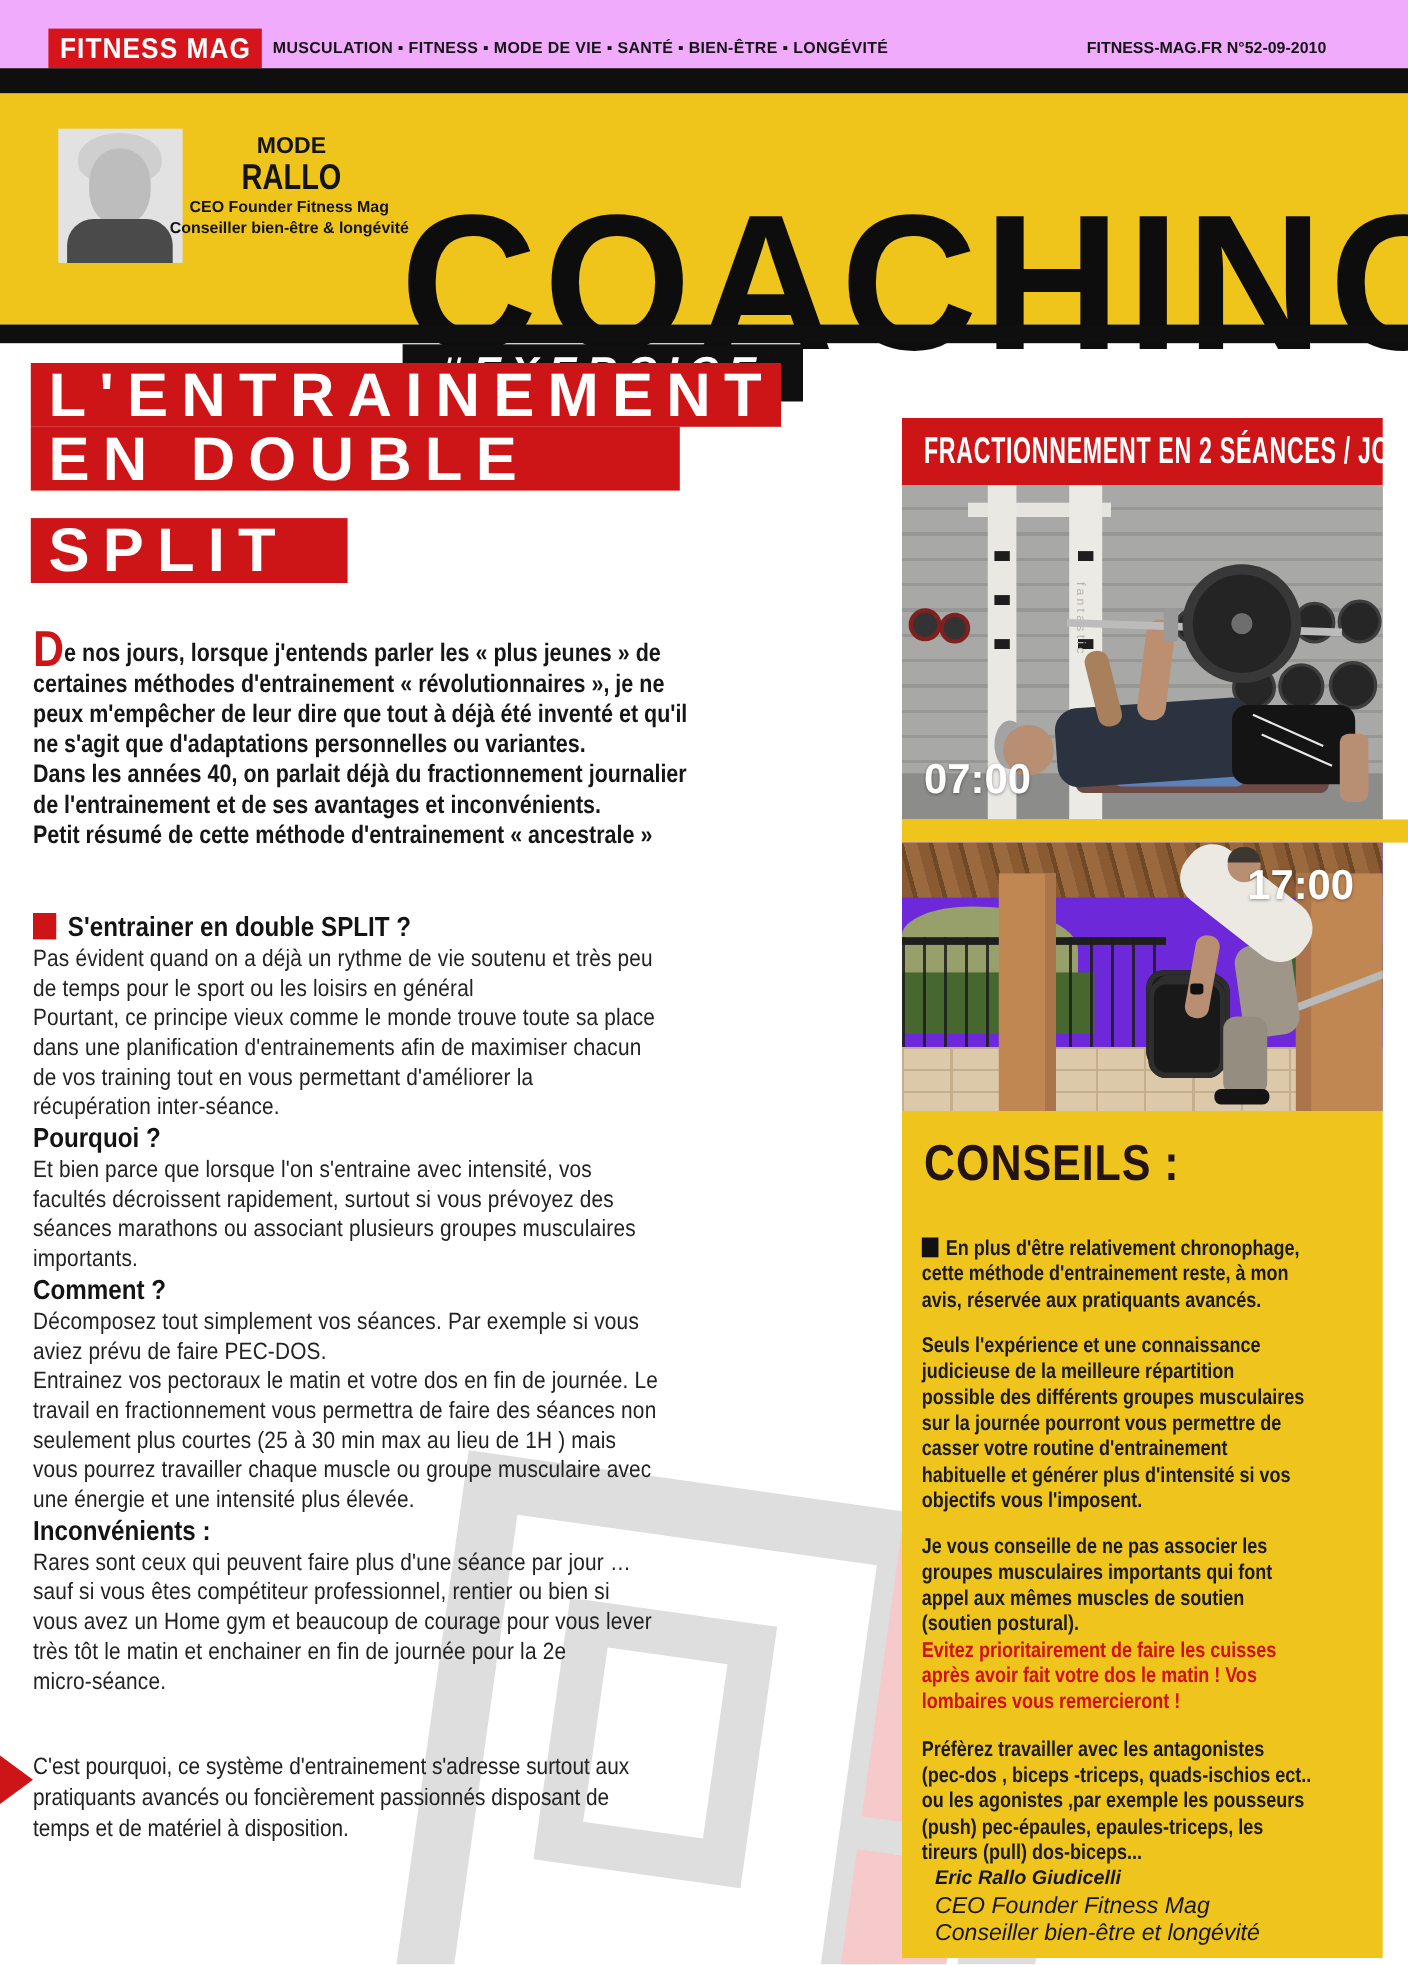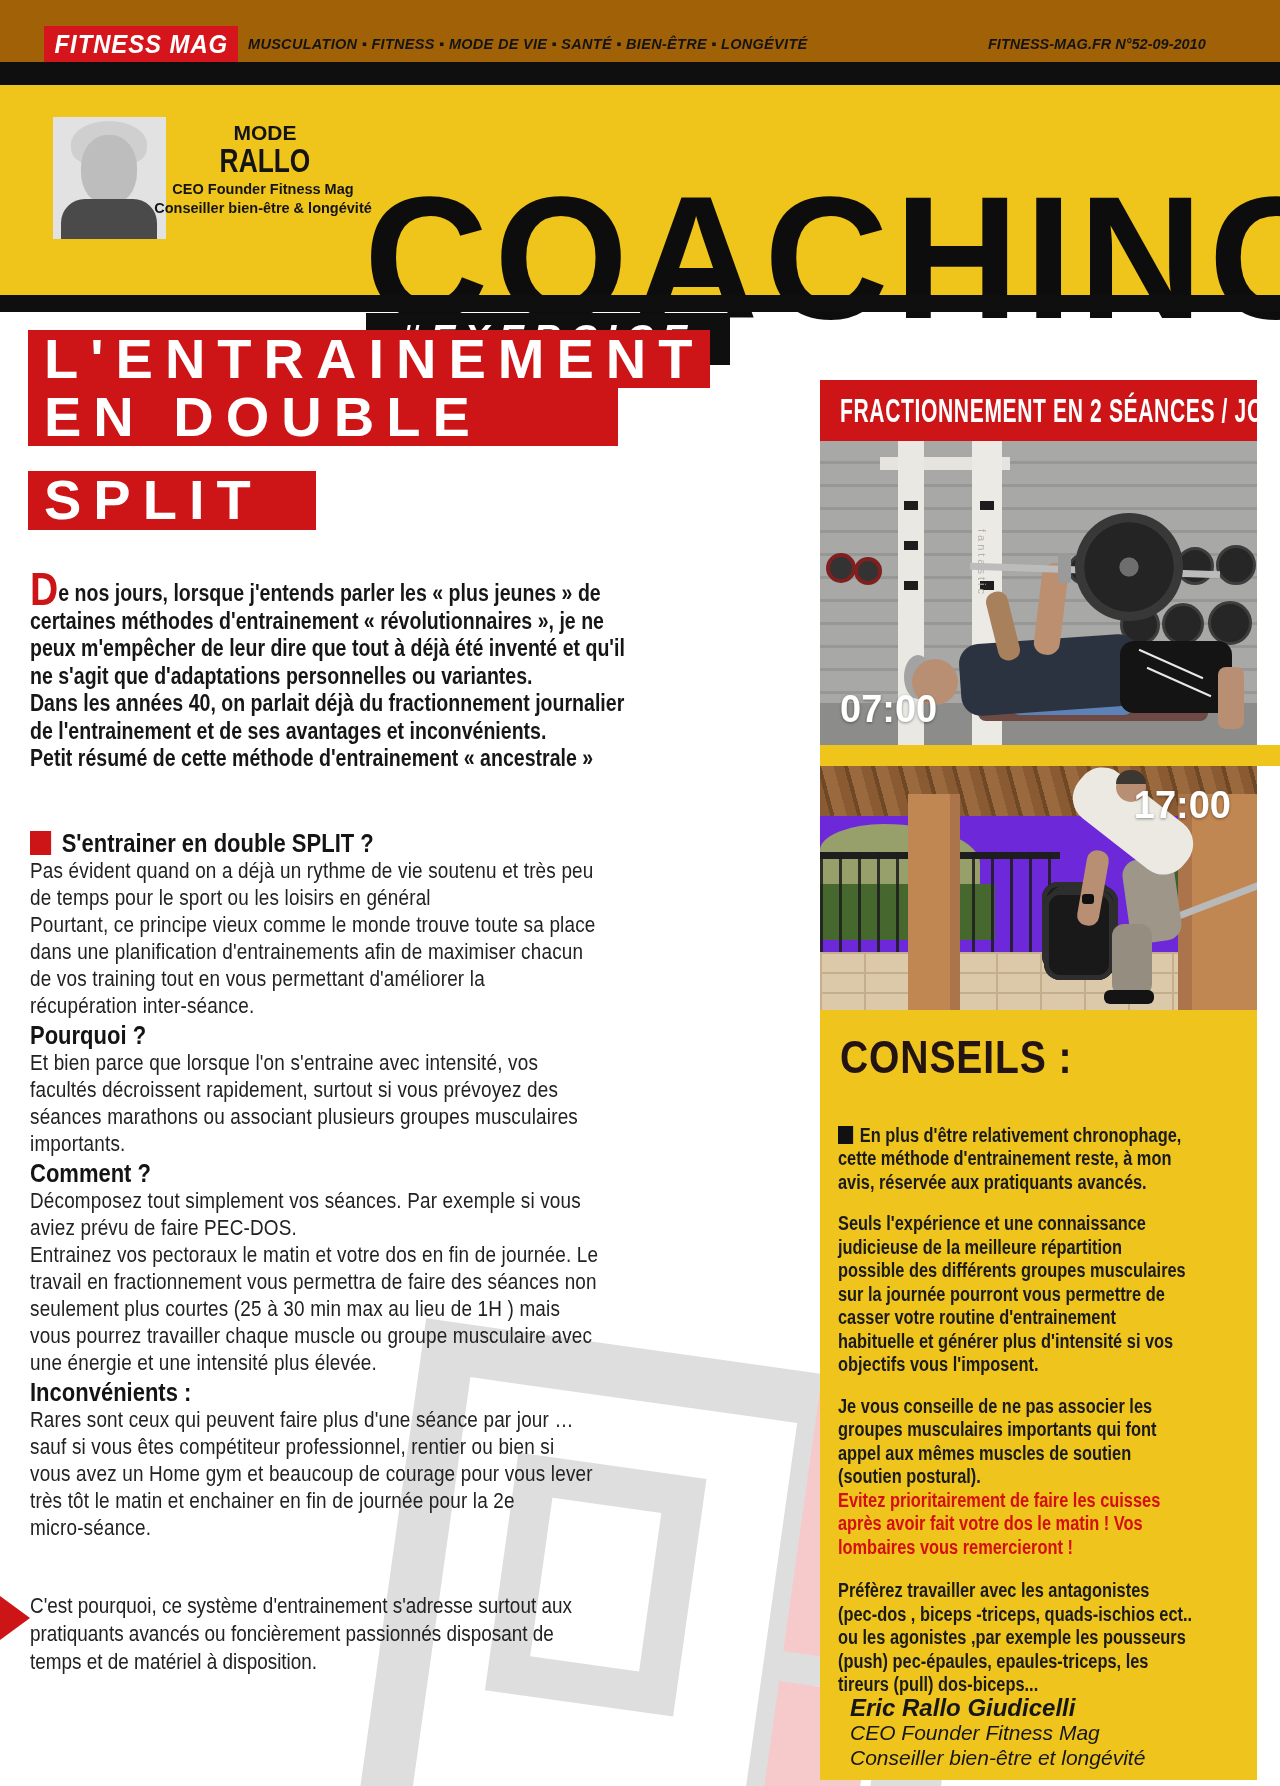--- a/index.html
+++ b/index.html
@@ -1,20 +1,20 @@
 <!DOCTYPE html>
 <html><head>
 <meta charset="utf-8">
 <style>
   html,body{margin:0;padding:0;background:#ffffff;}
   .page{position:relative;width:1280px;height:1786px;background:#ffffff;overflow:hidden;
         font-family:"Liberation Sans",sans-serif;color:#1c1c1c;}
 
   
-  .topbar{position:absolute;left:0;top:0;width:1280px;height:62px;background:#a16207;font-style:italic;}
+  .topbar{position:absolute;left:0;top:0;width:1280px;height:62px;background:#f0abfc;}
   .logo-box{position:absolute;left:44px;top:26px;width:194px;height:36px;background:#d5151b;
             display:flex;align-items:center;justify-content:center;}
   .logo-box span{color:#fff;font-weight:bold;font-size:26px;letter-spacing:1px;
                  display:inline-block;transform:scaleX(0.92);white-space:nowrap;}
   .menu{position:absolute;left:248px;top:36px;font-size:14.5px;font-weight:bold;color:#141414;
         letter-spacing:.3px;white-space:nowrap;}
   .issue{position:absolute;left:988px;top:36px;font-size:14.5px;font-weight:bold;color:#141414;
          white-space:nowrap;}
 
   .blackbar{position:absolute;left:0;top:62px;width:1280px;height:23px;background:#0f0f0f;}
@@ -159,21 +159,21 @@
   .conseils{position:absolute;left:820px;top:1010px;width:437px;height:770px;background:#eec41d;z-index:1;}
   .c-title{position:absolute;left:20px;top:20px;font-size:46px;font-weight:bold;color:#231313;
            letter-spacing:1px;transform:scaleX(.85);transform-origin:left top;white-space:nowrap;}
   .c-wrap{position:absolute;left:18px;top:90px;width:500px;transform:scaleX(.84);transform-origin:left top;
           font-size:19.5px;font-weight:bold;line-height:23.5px;color:#1a1a1a;}
   .c-para{white-space:pre-line;margin:0 0 18px 0;}
   .c-para.tight{margin-bottom:0;}
   .c-warn{white-space:pre-line;color:#d40f12;margin:0 0 20px 0;}
   .blacksq{display:inline-block;width:18px;height:18px;background:#111;margin-right:8px;vertical-align:-2px;}
   .sig{position:absolute;left:30px;top:685px;font-style:italic;color:#161616;line-height:25px;}
-  .sig-name{font-size:24px;font-weight:bold;}
+  .sig-name{font-size:18px;font-weight:bold;}
   .sig-role{font-size:21px;}
 </style>
 </head>
 <body>
 
 <div class="page">
 
   <div class="topbar">
     <div class="logo-box">
       <span>FITNESS MAG</span>

